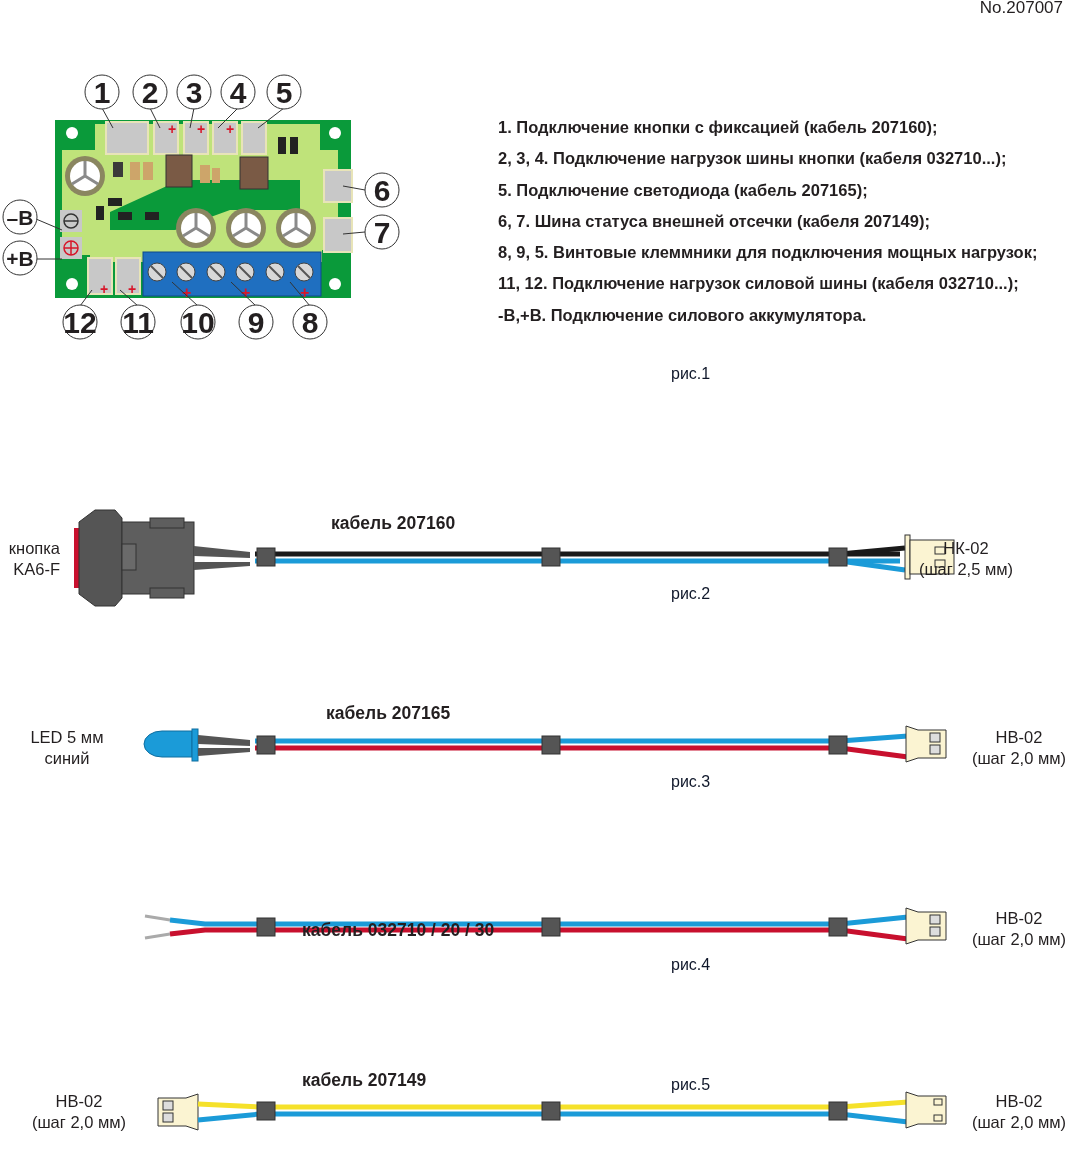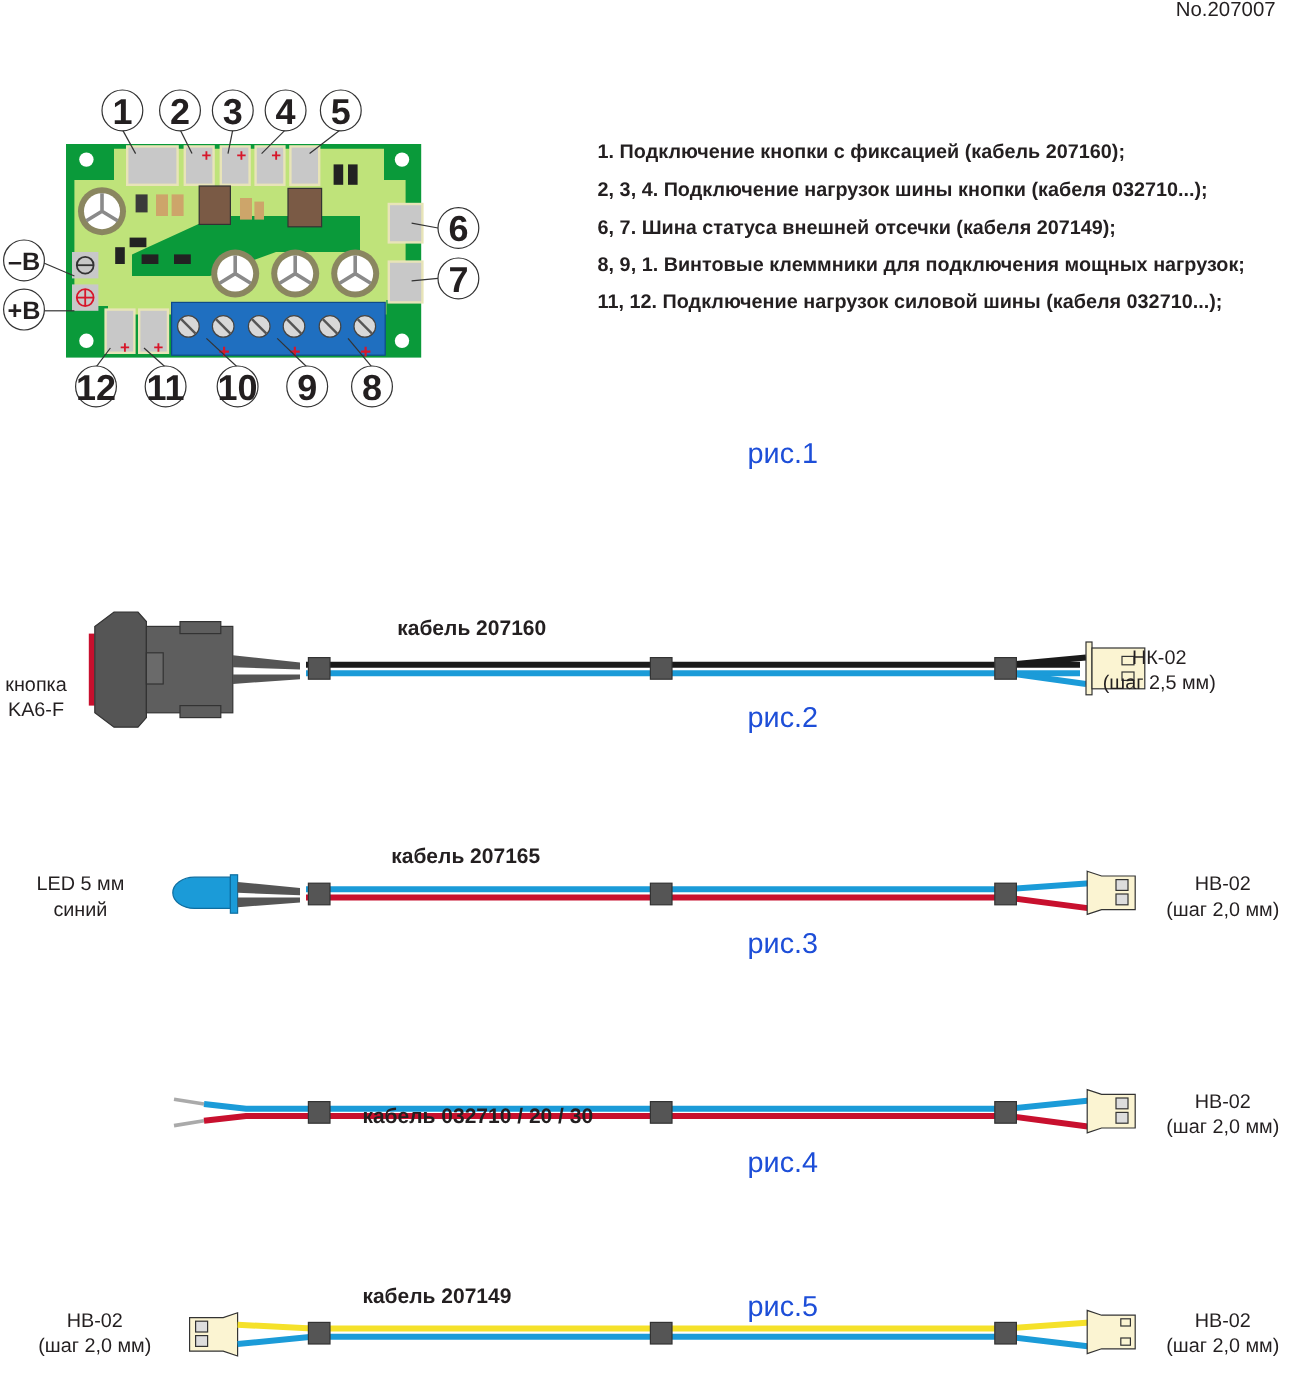--- a/index.html
+++ b/index.html
@@ -1,21 +1,21 @@
 <!DOCTYPE html>
 <html><head>
 <meta charset="utf-8">
 <style>
   html,body{margin:0;padding:0;background:#fff;}
   body{width:1075px;height:1166px;position:relative;overflow:hidden;font-family:"Liberation Sans",sans-serif;color:#231f20;}
   .abs{position:absolute;}
   .docno{right:12px;top:-2px;font-size:17px;color:#231f20;}
   .legend{left:498px;top:112px;font-size:16.5px;line-height:31.3px;white-space:nowrap;font-weight:bold;}
   .legend div{height:31.3px;}
-  .caption{font-size:24px;color:#1d4ed8;}
+  .caption{font-size:16px;color:#0f172a;margin-left:48px;}
   .cable-title{font-size:17.5px;font-weight:bold;color:#231f20;}
   .end-label{font-size:16.5px;text-align:center;line-height:21px;color:#231f20;}
   svg{position:absolute;left:0;top:0;}
   .num{font-family:"Liberation Sans",sans-serif;font-weight:bold;}
 </style>
 </head>
 <body>
 
 <div class="abs docno">No.207007</div>
 
@@ -252,28 +252,30 @@
       <path d="M906,1092 L918,1096 H946 V1124 H918 L906,1128 Z" fill="#fbf4d2" stroke="#333"></path>
       <rect x="934" y="1099" width="8" height="6" fill="none" stroke="#333"></rect>
       <rect x="934" y="1115" width="8" height="6" fill="none" stroke="#333"></rect>
     </g>
   </g>
 </svg>
 
 <div class="abs legend">
   <div>1. Подключение кнопки с фиксацией (кабель 207160);</div>
   <div>2, 3, 4. Подключение нагрузок шины кнопки (кабеля 032710...);</div>
+  <div>5. Подключение светодиода (кабель 207165);</div>
   <div>6, 7. Шина статуса внешней отсечки (кабеля 207149);</div>
-  <div>8, 9, 1. Винтовые клеммники для подключения мощных нагрузок;</div>
+  <div>8, 9, 5. Винтовые клеммники для подключения мощных нагрузок;</div>
   <div>11, 12. Подключение нагрузок силовой шины (кабеля 032710...);</div>
+  <div>-B,+B. Подключение силового аккумулятора.</div>
 </div>
 <div class="abs caption" style="left:623px;top:365px;">рис.1</div>
 
 <div class="abs cable-title" style="left:302px;top:513px;margin-left:29px;">кабель 207160</div>
-<div class="abs end-label" style="left:0px;top:538px;width:60px;text-align:center;margin-top:23px;">
+<div class="abs end-label" style="left:0px;top:538px;width:60px;text-align:right;">
   <div>кнопка</div>
   <div>KA6-F</div>
 </div>
 <div class="abs end-label" style="left:909px;top:538px;width:114px;">
   <div>НК-02</div>
   <div>(шаг 2,5 мм)</div>
 </div>
 <div class="abs caption" style="left:623px;top:585px;text-align:right;">рис.2</div>
 
 <div class="abs cable-title" style="left:302px;top:703px;margin-left:24px;">кабель 207165</div>

